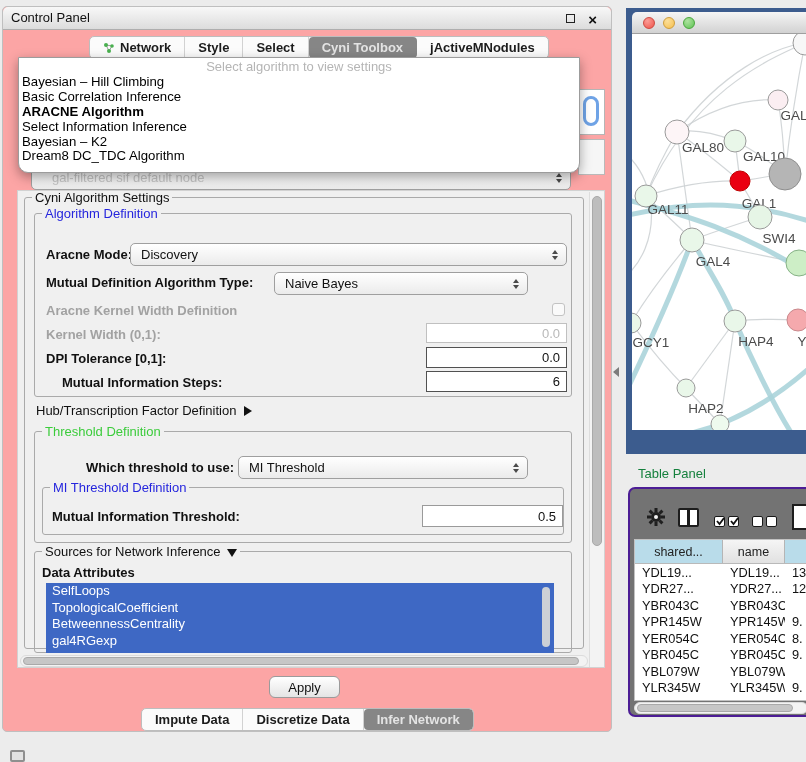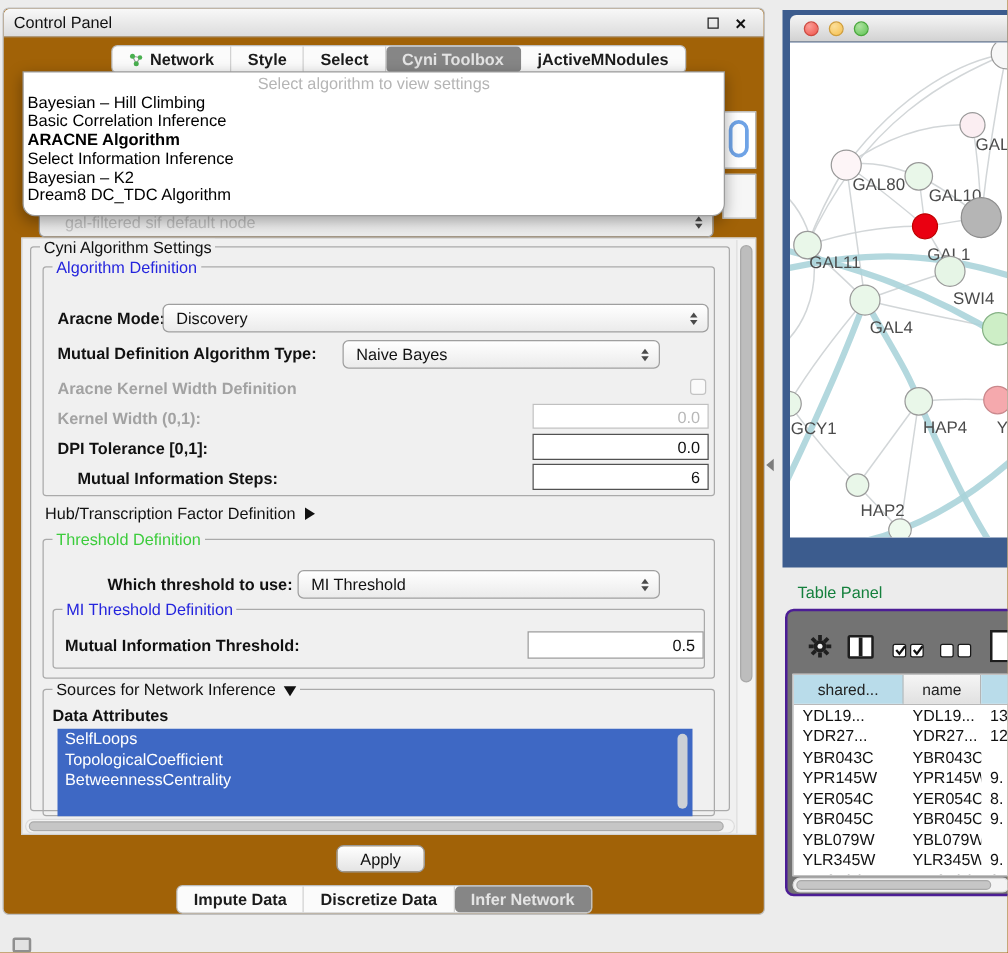--- a/index.html
+++ b/index.html
@@ -2,21 +2,21 @@
 <html><head>
 <meta charset="utf-8">
 <style>
   * { margin:0; padding:0; box-sizing:border-box; }
   html,body { width:806px; height:762px; }
   body { font-family:"Liberation Sans", sans-serif; background:#ececec; position:relative; overflow:hidden; }
   #screen { position:absolute; inset:0; }
 
   
   #cp { position:absolute; left:2px; top:6px; width:610px; height:726px;
-        background:#a16207; border:1px solid #bfbfbf; border-radius:5px; }
+        background:#fca5a5; border:1px solid #bfbfbf; border-radius:5px; }
   .cp-title { position:absolute; left:0; top:0; width:100%; height:23px;
         background:linear-gradient(#f8f8f8,#dcdcdc); border-bottom:1px solid #aeaeae;
         border-radius:5px 5px 0 0; font-size:13px; color:#111; line-height:22px; padding-left:8px; }
   .float-ic { position:absolute; right:36px; top:7px; width:9px; height:9px; border:1.5px solid #222; background:transparent; }
   .close-ic { position:absolute; right:14px; top:2px; font-size:15px; font-weight:900; color:#111; }
 
   
   .tabbar { position:absolute; display:flex; height:23px; background:#fbfbfb;
         border:1px solid #bdbdbd; border-radius:5px; overflow:hidden; align-items:stretch; }
   #top-tabs { left:86px; top:29px; }
@@ -241,20 +241,21 @@
       <input class="field light" style="left: 404px; top: 314px; width: 141px; height: 22px;" value="0.5">
 
       <div class="groupbox" style="left:16px;top:360px;width:538px;height:102px;">
         <span class="legend"><span>Sources for Network Inference</span><span class="tri-d"></span></span>
       </div>
       <div class="lbl" style="left:24px;top:374px;">Data Attributes</div>
       <div id="attr-list">
           <div class="attr-item">SelfLoops</div>
           <div class="attr-item">TopologicalCoefficient</div>
           <div class="attr-item">BetweennessCentrality</div>
+          <div class="attr-item">gal4RGexp</div>
         </div>
       <div id="attr-thumb"></div>
 
       <div id="sp-vscroll" class="sb-track-v">
           <div id="sp-vthumb" class="sb-thumb"></div>
         </div>
       <div id="sp-hscroll" class="sb-track-h">
           <div id="sp-hthumb" class="sb-thumb"></div>
         </div>
     </div>

